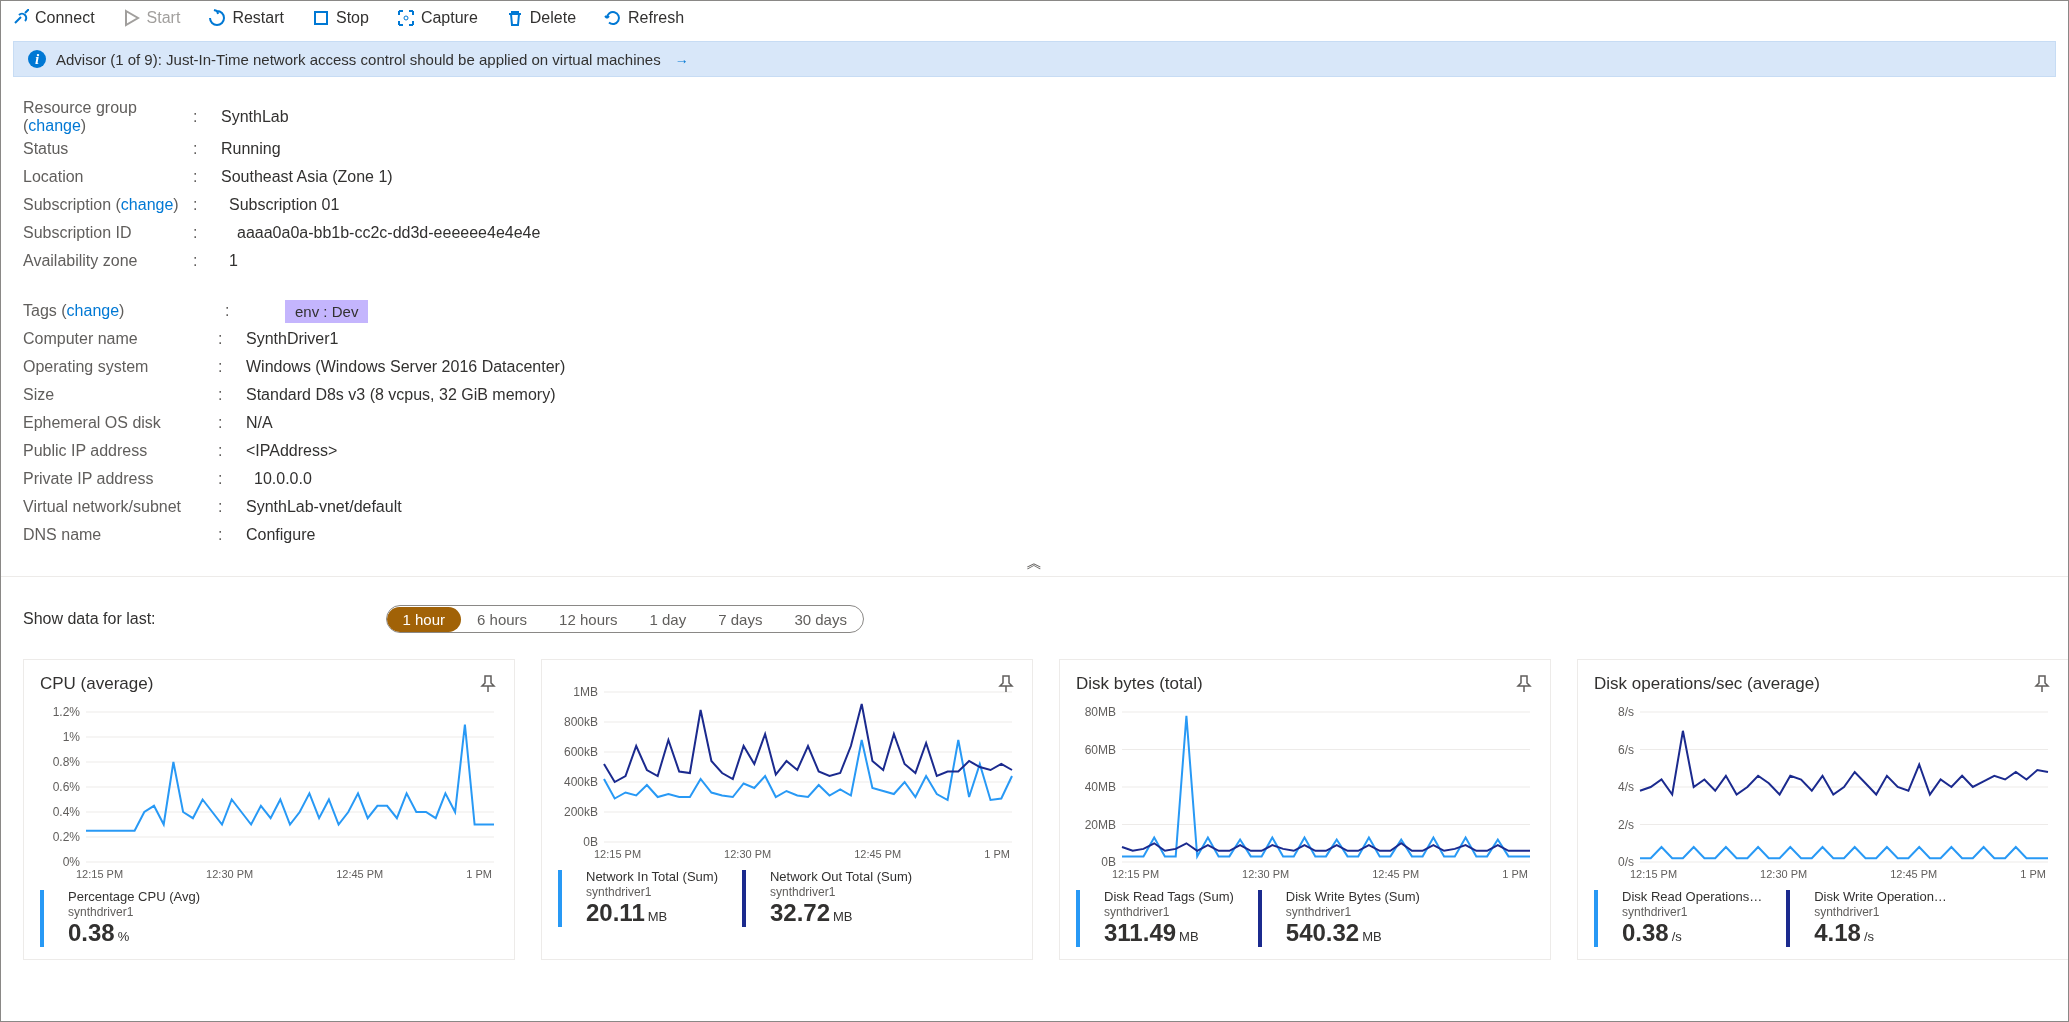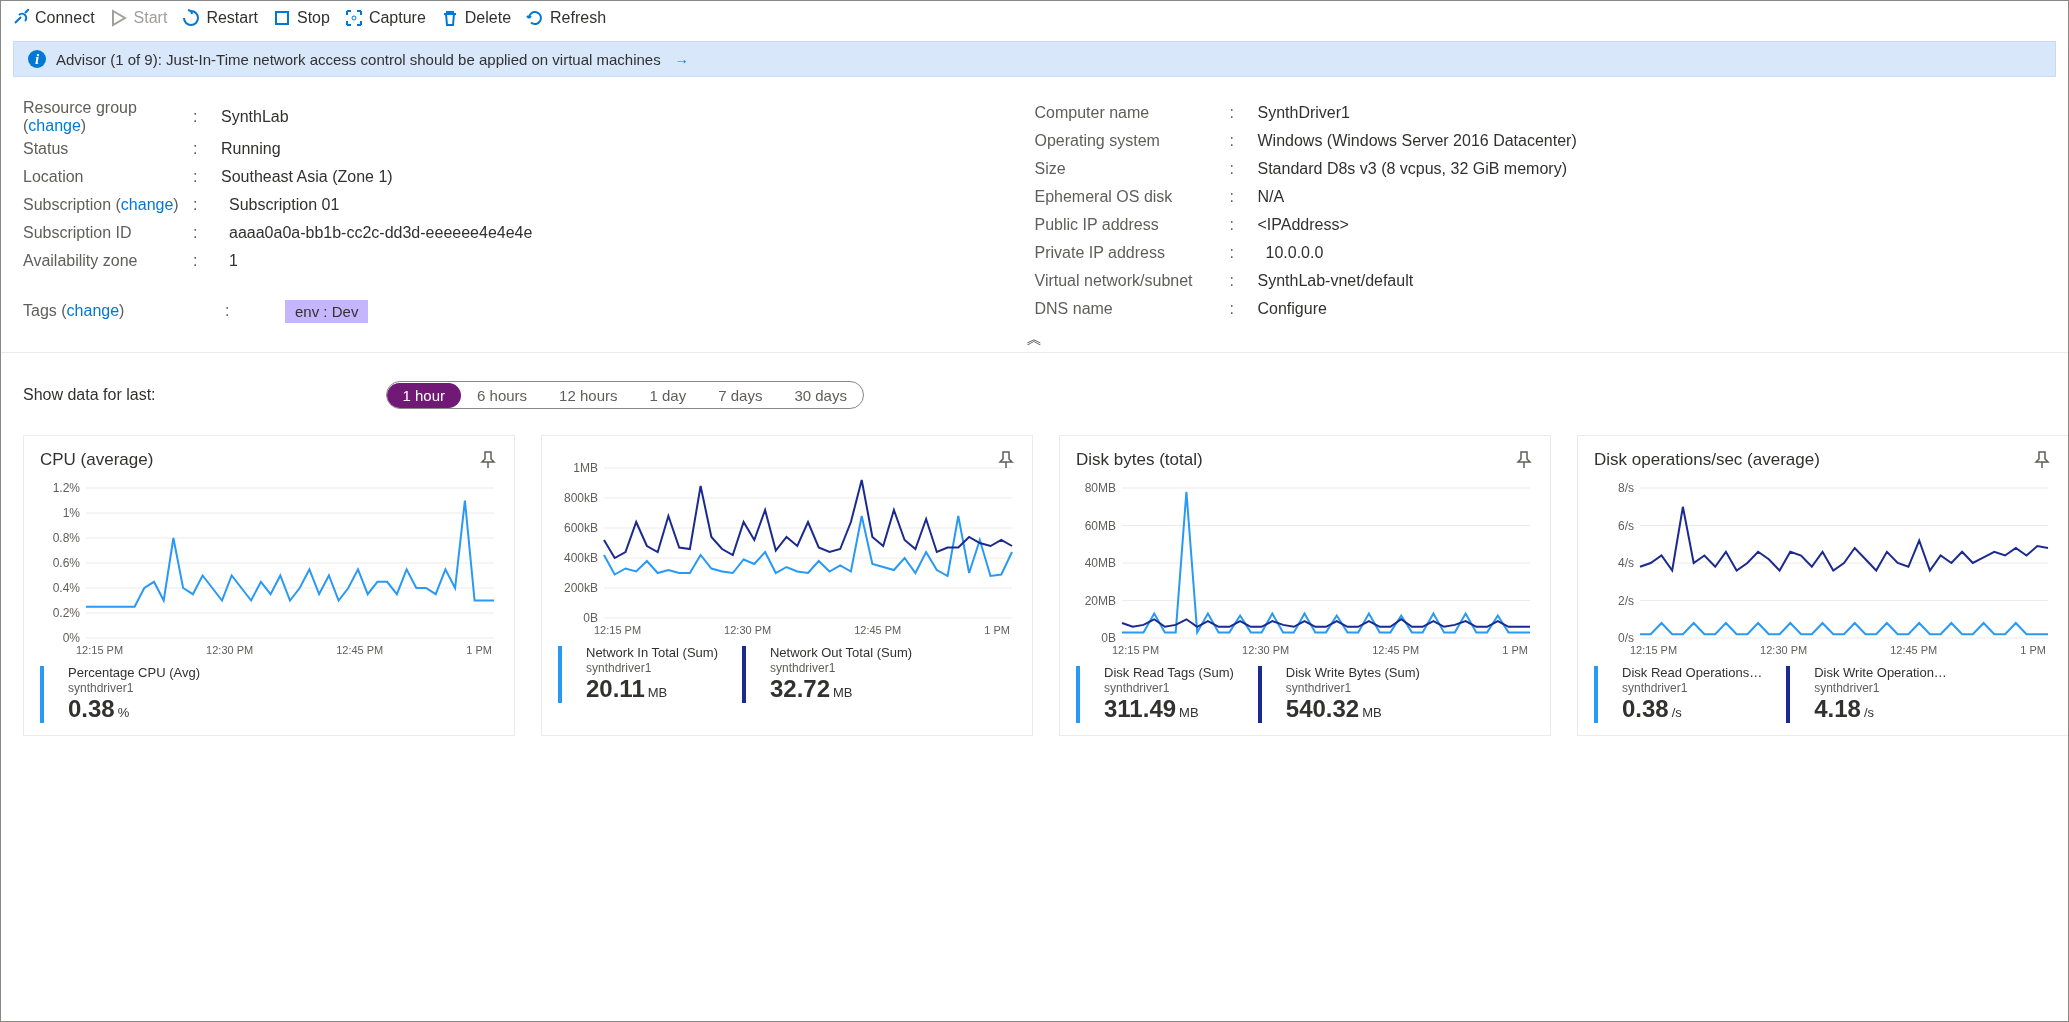--- a/index.html
+++ b/index.html
@@ -15,21 +15,21 @@
     width: 2067px;
     height: 1020px;
     position: relative;
     overflow: hidden;
   }
   
   .toolbar {
     display: flex;
     align-items: flex-start;
     padding: 8px 10px;
-    gap: 15px;
+    gap: 28px;
     font-size: 16px;
   }
   .toolbar .tb-item {
     display: inline-flex;
     align-items: center;
     gap: 6px;
     cursor: pointer;
   }
   .toolbar .tb-item.disabled { color: #a19f9d; cursor: default; }
   .toolbar svg { width: 18px; height: 18px; }
@@ -50,20 +50,21 @@
     width: 18px; height: 18px; background: #0078d4; border-radius: 50%;
     color: #fff; display:inline-flex; align-items:center; justify-content:center;
     font-weight: bold; font-style: italic; font-family: Georgia, serif;
   }
   .advisor .arrow { color:#0078d4; margin-left:4px; font-size:14px; }
   
   .essentials {
     display: flex;
     padding: 18px 22px 0 22px;
     font-size: 16px;
+    flex-direction: column;
   }
   .essentials .col { flex:1; }
   .row {
     display: flex;
     min-height: 28px;
     align-items: center;
   }
   .row .k { width: 170px; color: #605e5c; }
   .row .k.wide { width: 195px; }
   .row .colon { width: 28px; color:#605e5c; }
@@ -105,21 +106,21 @@
     align-items:center;
     height: 26px;
   }
   .pillbar span {
     padding: 4px 16px;
     font-size: 15px;
     color:#605e5c;
     cursor:pointer;
   }
   .pillbar span.active {
-    background:#701a75;
+    background:#a16207;
     color:#fff;
     border-radius: 22px;
   }
   .charts {
     display:flex;
     gap: 26px;
   }
   .card {
     border:1px solid #edebe9;
     width: 490px;
@@ -247,21 +248,21 @@
         <span class="k">
           <span>Subscription</span>
           (<span class="link">change</span>)
         </span>
         <span class="colon">:</span>
         <span class="v" style="padding-left:8px;">Subscription 01</span>
       </div>
       <div class="row">
         <span class="k">Subscription ID</span>
         <span class="colon">:</span>
-        <span class="v" style="padding-left:8px;">aaaa0a0a-bb1b-cc2c-dd3d-eeeeee4e4e4e</span>
+        <span class="v" style="padding-left:8px;margin-left:8px;">aaaa0a0a-bb1b-cc2c-dd3d-eeeeee4e4e4e</span>
       </div>
       <div class="row">
         <span class="k">Availability zone</span>
         <span class="colon">:</span>
         <span class="v" style="padding-left:8px;">1</span>
       </div>
       <div class="row tags-row">
         <span class="k">
           <span>Tags</span>
           (<span class="link">change</span>)

